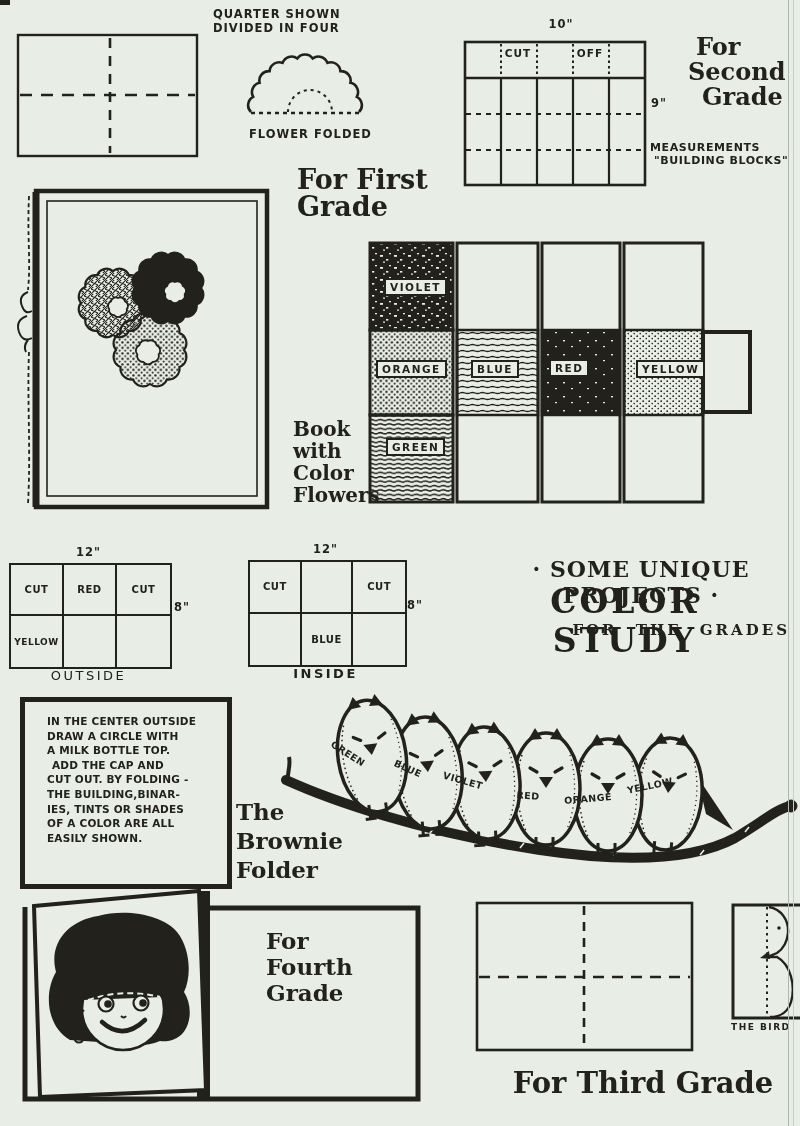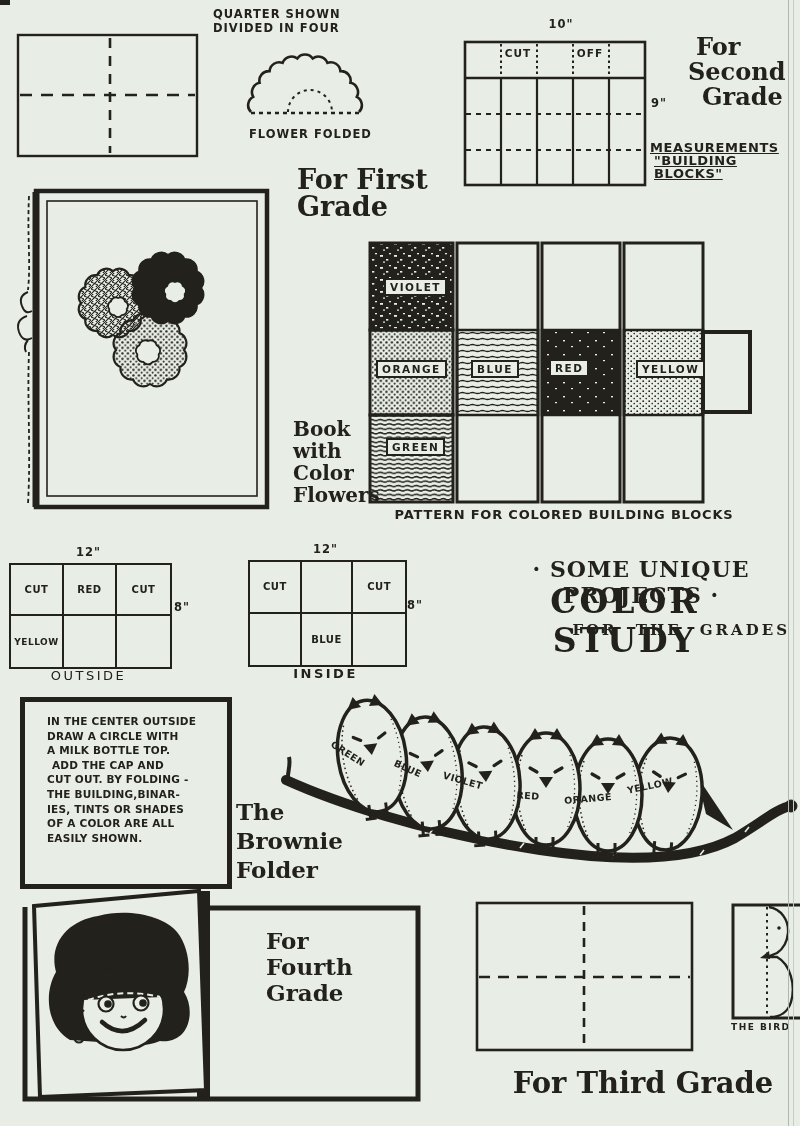--- a/index.html
+++ b/index.html
@@ -219,21 +219,21 @@
 
 <div class="abs cap ctr" style="left:531px;top:17px;width:60px;">10"</div>
 <div class="abs ctr" style="left:496px;top:47px;width:44px;font-weight:bold;font-size:10.5px;letter-spacing:1px;">CUT</div>
 <div class="abs ctr" style="left:568px;top:47px;width:44px;font-weight:bold;font-size:10.5px;letter-spacing:1px;">OFF</div>
 <div class="abs cap" style="left:651px;top:96px;">9"</div>
 <div class="abs serif" style="left:688px;top:34px;width:112px;font-size:24px;line-height:25px;">
   <div style="padding-left:8px;">For</div>
   <div>Second</div>
   <div style="padding-left:14px;">Grade</div>
 </div>
-<div class="abs" style="left:650px;top:141px;font-weight:bold;font-size:13px;line-height:13px;letter-spacing:0.6px;text-decoration:underline;">
+<div class="abs" style="left:650px;top:141px;font-weight:bold;font-size:11px;line-height:13px;letter-spacing:0.6px;">
   <div>MEASUREMENTS</div>
   <div style="padding-left:4px;">"BUILDING BLOCKS"</div>
 </div>
 
 <div class="abs serif" style="left:297px;top:166px;font-size:27px;line-height:27px;">
   <div>For First</div>
   <div>Grade</div>
 </div>
 
 <div class="abs serif" style="left:293px;top:418px;font-size:20px;line-height:22px;">
@@ -242,21 +242,20 @@
   <div>Color</div>
   <div>Flowers</div>
 </div>
 
 <div class="plabel" style="left:384px;top:278px;">VIOLET</div>
 <div class="plabel" style="left:376px;top:360px;">ORANGE</div>
 <div class="plabel" style="left:386px;top:438px;">GREEN</div>
 <div class="plabel" style="left:471px;top:360px;">BLUE</div>
 <div class="plabel" style="left:549px;top:359px;">RED</div>
 <div class="plabel" style="left:636px;top:360px;">YELLOW</div>
-<div class="abs ctr" style="left:368px;top:507px;width:392px;font-weight:bold;font-size:13px;letter-spacing:0.8px;">PATTERN FOR COLORED BUILDING BLOCKS</div>
 
 <div class="abs cap ctr" style="left:9px;top:545px;width:159px;">12"</div>
 <div class="cgrid" style="left:9px;top:563px;width:159px;height:102px;">
   <div>CUT</div>
   <div>RED</div>
   <div>CUT</div>
   <div style="font-size:9px;">YELLOW</div>
   <div></div>
   <div></div>
 </div>

